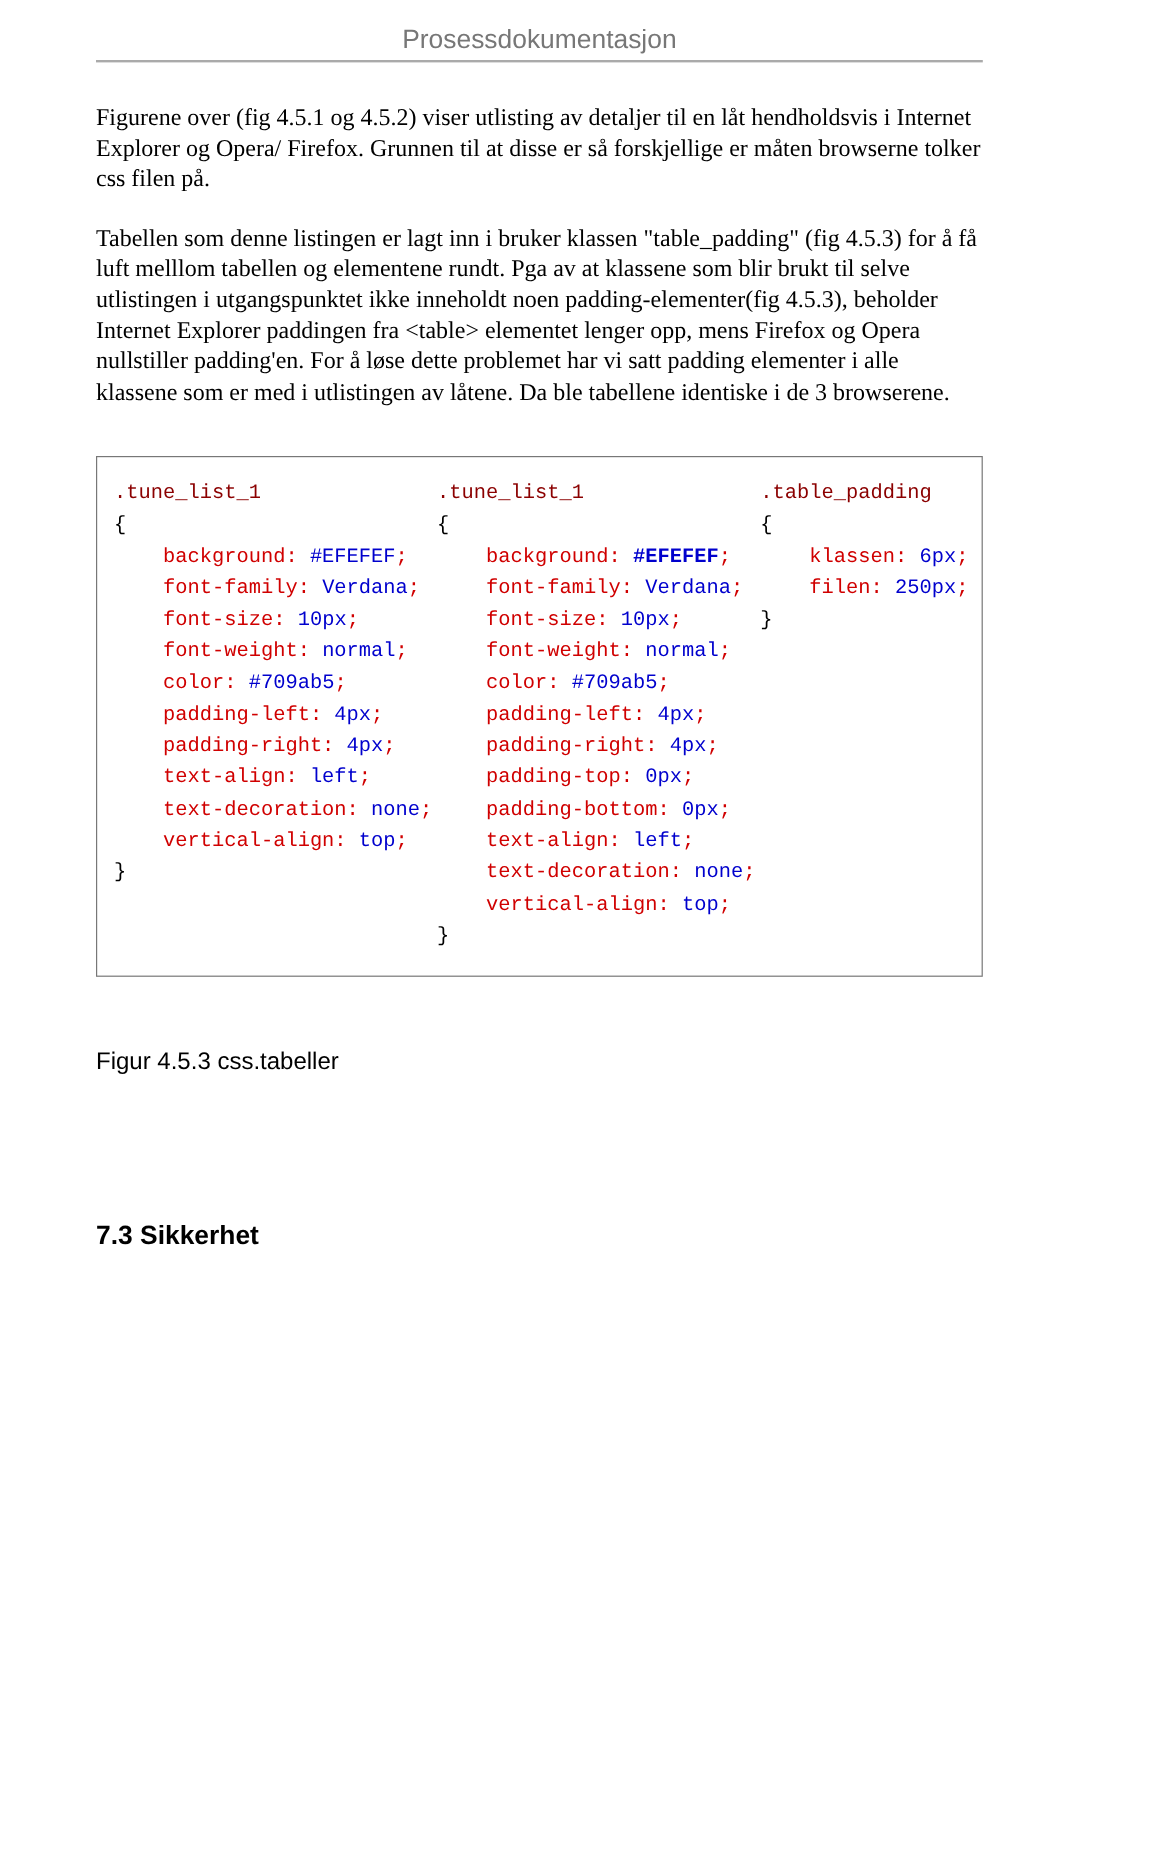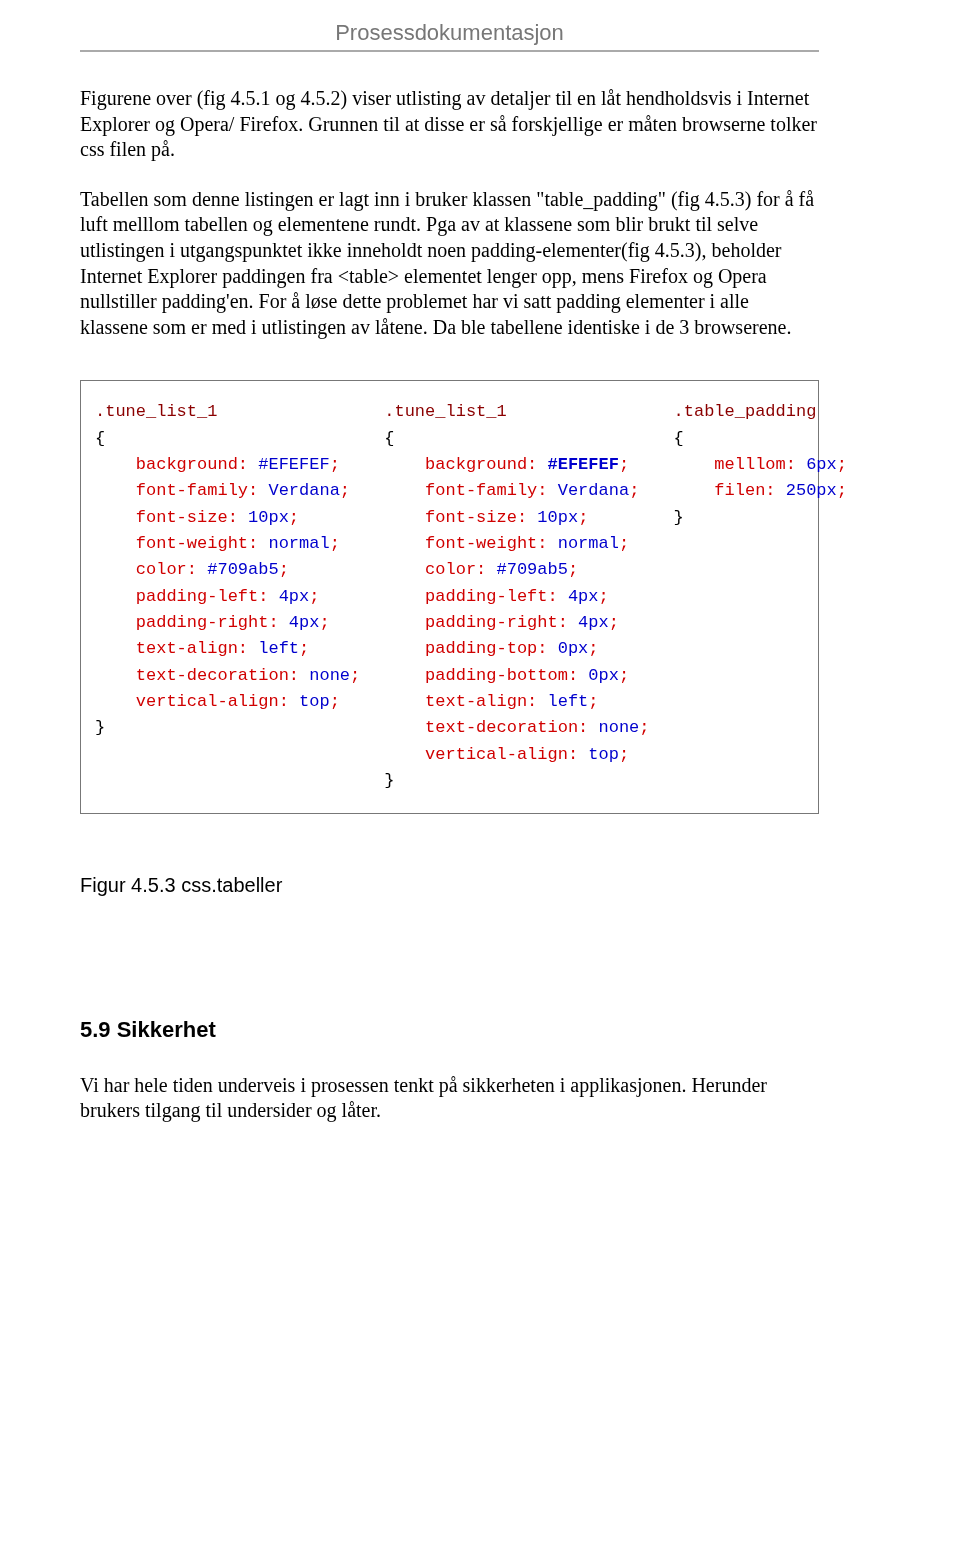--- a/index.html
+++ b/index.html
@@ -35,21 +35,21 @@
     font-size: 20px;
     line-height: 1.28;
     margin: 0 0 24px 0;
     font-family: Liberation Serif, serif;
   }
   .code-box {
     border: 1px solid #777;
     padding: 18px 14px 18px 14px;
     margin: 40px 0 30px 0;
     display: flex;
-    gap: 24px;
+    gap: 4px;
     font-family: "Courier New", Courier, monospace;
     font-size: 17px;
     line-height: 1.55;
     min-height: 380px;
   }
   .col { white-space: pre; }
   .col1 { flex: 1.2; }
   .col2 { flex: 1.35; }
   .col3 { flex: 0.95; }
   .selector { color: #8b0000; }
@@ -118,25 +118,24 @@
     <span class="prop">padding-left:</span> <span class="val">4px</span><span class="prop">;</span>
     <span class="prop">padding-right:</span> <span class="val">4px</span><span class="prop">;</span>
     <span class="prop">padding-top:</span> <span class="val">0px</span><span class="prop">;</span>
     <span class="prop">padding-bottom:</span> <span class="val">0px</span><span class="prop">;</span>
     <span class="prop">text-align:</span> <span class="val">left</span><span class="prop">;</span>
     <span class="prop">text-decoration:</span> <span class="val">none</span><span class="prop">;</span>
     <span class="prop">vertical-align:</span> <span class="val">top</span><span class="prop">;</span>
 <span class="brace">}</span></div>
     <div class="col col3" id="code-col3"><span class="selector">.table_padding</span>
 <span class="brace">{</span>
-    <span class="prop">melllom:</span> <span class="val">6px</span><span class="prop">;</span>
+    <span class="prop">klassen:</span> <span class="val">6px</span><span class="prop">;</span>
     <span class="prop">filen:</span> <span class="val">250px</span><span class="prop">;</span>
 <span class="brace">}</span></div>
   </div>
 
   <div class="figure-caption">Figur 4.5.3 css.tabeller</div>
 
-  <div class="section-heading">5.9 Sikkerhet</div>
+  <div class="section-heading">7.3 Sikkerhet</div>
 
-  <p class="body-text">Vi har hele tiden underveis i prosessen tenkt på sikkerheten i applikasjonen. Herunder brukers tilgang til undersider og låter.</p>
 
 
 </div>
 
 </body></html>

